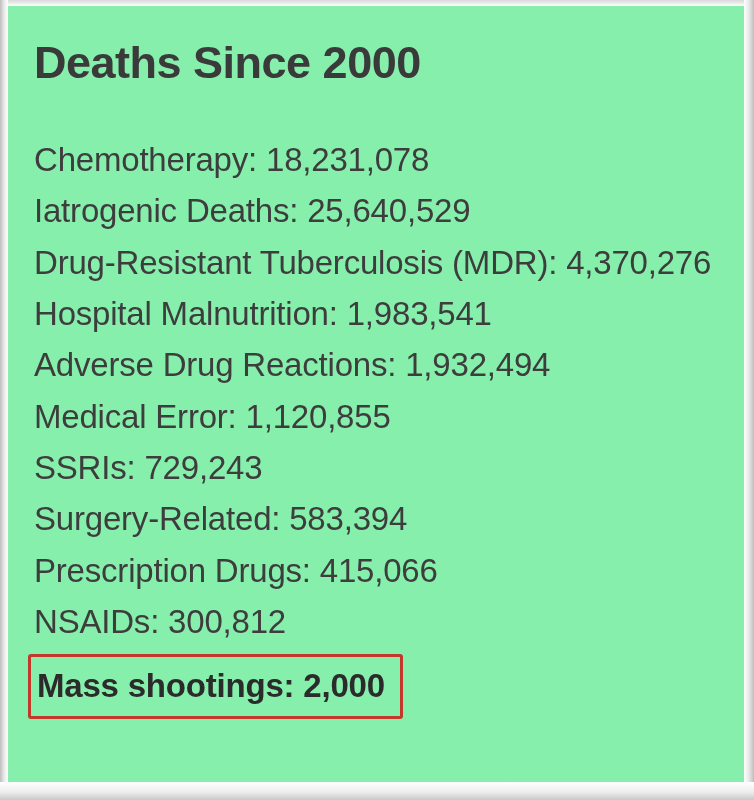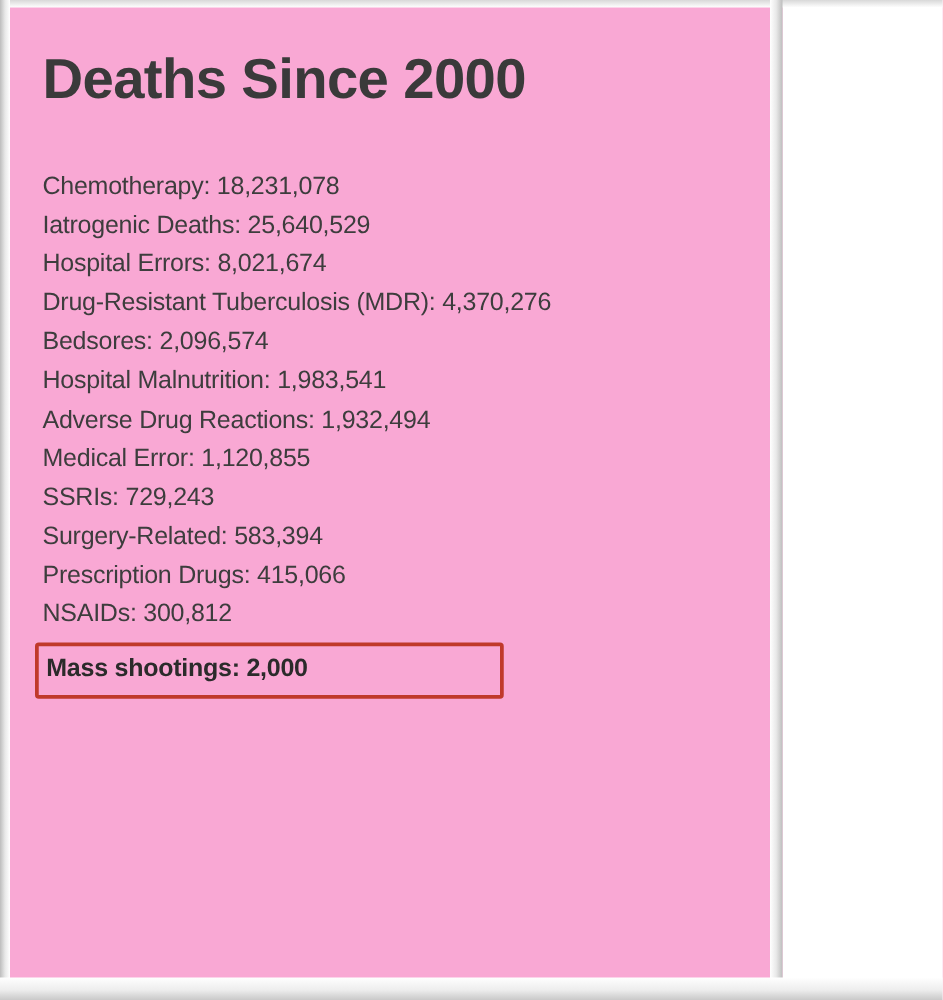--- a/index.html
+++ b/index.html
@@ -8,23 +8,23 @@
     background: #ffffff;
   }
   body {
     width: 754px;
     height: 800px;
     font-family: "Liberation Sans", sans-serif;
     overflow: hidden;
   }
   .page {
     position: relative;
-    width: 626px;
+    width: 754px;
     height: 800px;
-    background: #f9a8d4;
+    background: #86efac;
     box-sizing: border-box;
   }
   .edge-left {
     position: absolute;
     left: 0;
     top: 0;
     width: 8px;
     height: 800px;
     background: linear-gradient(to right, #bdbdbd 0px, #e8e8e8 4px, #ffffff 8px);
   }
@@ -67,21 +67,21 @@
     padding-top: 36px;
     line-height: 1.2;
   }
   .list {
     margin: 0;
     padding: 0;
     list-style: none;
     margin-top: 44px;
   }
   .list li {
-    font-size: 20px;
+    font-size: 33px;
     color: #3d3d3d;
     line-height: 1.555;
     white-space: nowrap;
     letter-spacing: -0.2px;
   }
   .highlight-row {
     position: relative;
     display: inline-block;
     font-weight: bold;
     color: #2b2b2b;
@@ -102,23 +102,21 @@
   <div class="edge-left"></div>
   <div class="edge-right"></div>
   <div class="edge-bottom"></div>
 
   <div class="content">
     <h1 class="title">Deaths Since 2000</h1>
 
     <ul class="list">
       <li><span>Chemotherapy: 18,231,078</span></li>
       <li><span>Iatrogenic Deaths: 25,640,529</span></li>
-      <li><span>Hospital Errors: 8,021,674</span></li>
       <li><span>Drug-Resistant Tuberculosis (MDR): 4,370,276</span></li>
-      <li><span>Bedsores: 2,096,574</span></li>
       <li><span>Hospital Malnutrition: 1,983,541</span></li>
       <li><span>Adverse Drug Reactions: 1,932,494</span></li>
       <li><span>Medical Error: 1,120,855</span></li>
       <li><span>SSRIs: 729,243</span></li>
       <li><span>Surgery-Related: 583,394</span></li>
       <li><span>Prescription Drugs: 415,066</span></li>
       <li><span>NSAIDs: 300,812</span></li>
       <li>
         <span class="highlight-row">Mass shootings: 2,000</span>
       </li>

